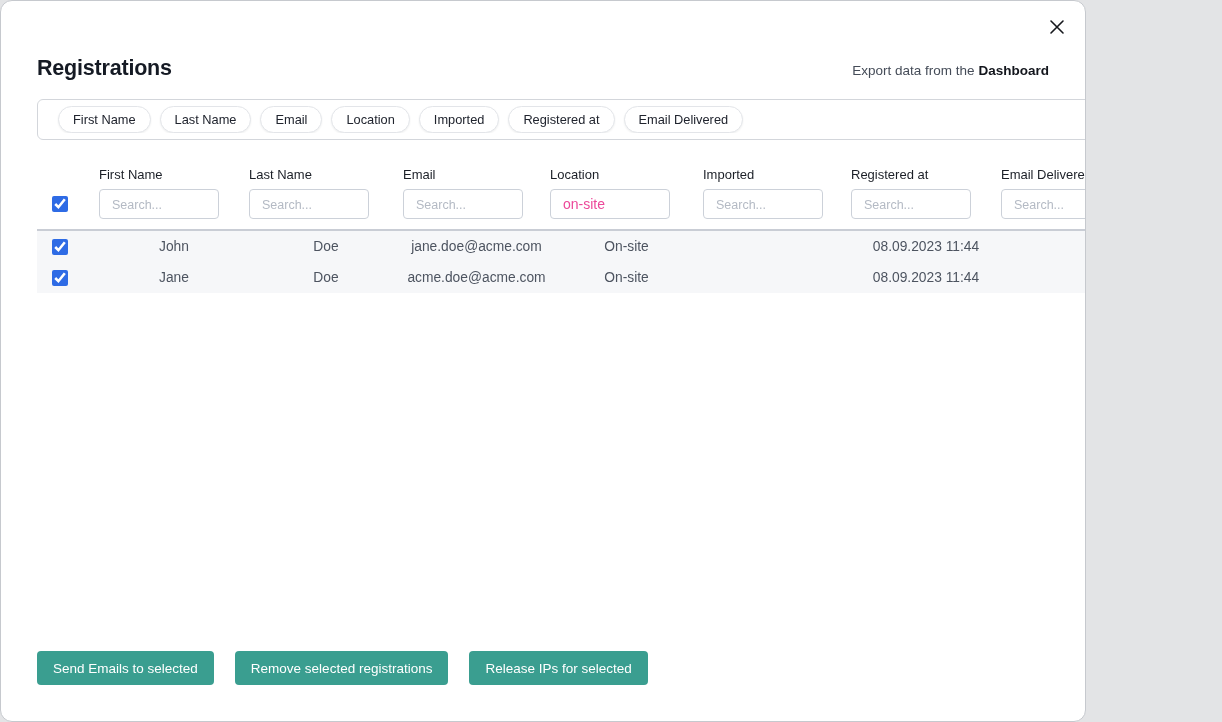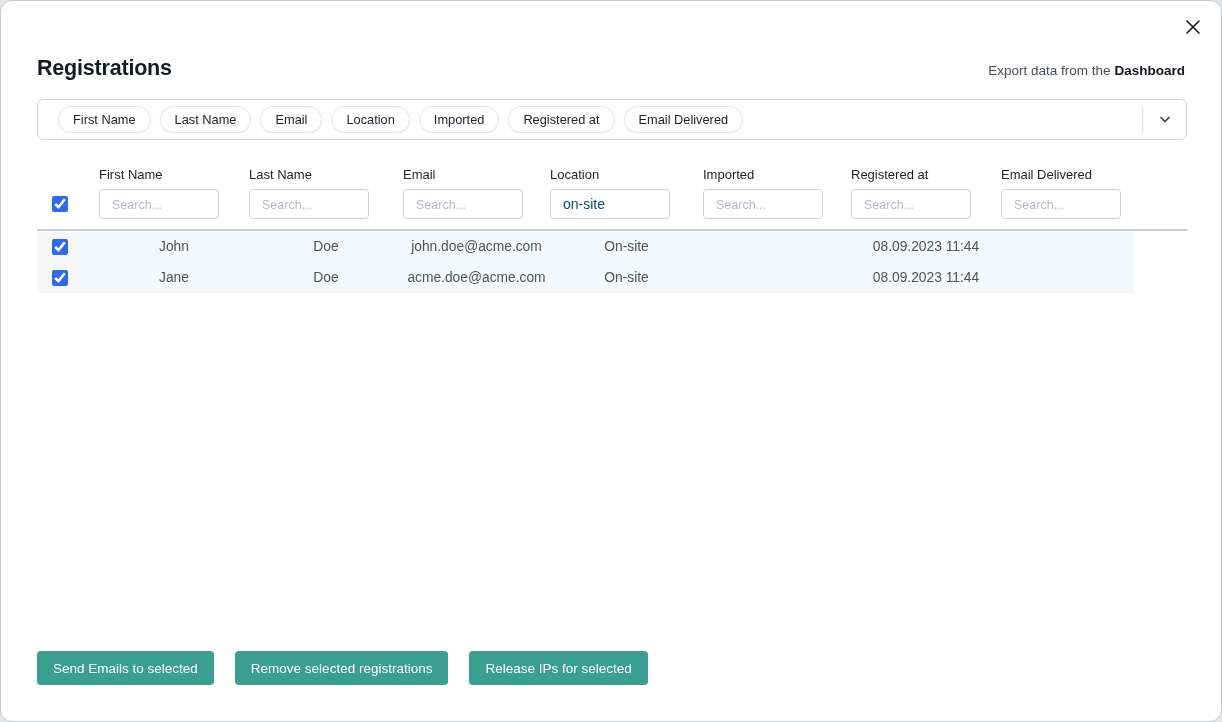--- a/index.html
+++ b/index.html
@@ -4,21 +4,21 @@
 <style>
   * { margin:0; padding:0; box-sizing:border-box; }
   html,body { width:100%; height:100%; }
   body {
     background:#e3e4e6;
     font-family:"Liberation Sans", sans-serif;
     -webkit-font-smoothing:antialiased;
   }
   .modal {
     position:relative;
-    width:1222px; height:722px;
+    width:1086px; height:722px;
     background:#ffffff;
     border:1px solid #c6c9ce;
     border-radius:12px;
     overflow:hidden;
   }
   
   .close-btn {
     position:absolute; top:13px; right:15px;
     width:26px; height:26px;
     background:none; border:none; cursor:pointer;
@@ -70,21 +70,21 @@
   .cb-col { display:flex; align-items:flex-end; }
   .cb-col input { margin-left:15px; margin-bottom:7px; }
   input[type=checkbox] {
     width:16px; height:16px; accent-color:var(--checkbox,#2e6be5); cursor:pointer;
   }
   .hcol { display:flex; flex-direction:column; }
   .col-label { font-size:13px; color:#1b1f27; height:16px; line-height:16px; margin-bottom:6px; }
   .search-input {
     width:120px; height:30px;
     border:1px solid #ccd1d9; border-radius:4px;
-    padding:10px 12px; font-size:13px; color:#0c4a6e; background:#fff;
+    padding:10px 12px; font-size:13px; color:#ec4899; background:#fff;
     font-family:"Liberation Sans", sans-serif; outline:none;
   }
   .search-input::placeholder { color:#b4bac4; font-size:12.5px; }
   .search-input.has-value { font-size:14px; }
   .tbody { }
   .trow {
     width:1097px; height:31px;
     background:var(--row-bg,#f6f7f9);
     display:grid;
     grid-template-columns:62px 150px 154px 147px 153px 148px 150px 83px;
@@ -179,21 +179,21 @@
           <input type="text" class="search-input" placeholder="Search..." style="">
         </div>
       </div>
     <div class="tbody" id="tbody">
         <div class="trow">
           <div class="cb-cell">
             <input type="checkbox" checked="" style="">
           </div>
           <div class="cell">John</div>
           <div class="cell">Doe</div>
-          <div class="cell">john.doe@acme.com</div>
+          <div class="cell">jane.doe@acme.com</div>
           <div class="cell">On-site</div>
           <div class="cell"></div>
           <div class="cell">08.09.2023 11:44</div>
           <div class="cell"></div>
         </div>
         <div class="trow">
           <div class="cb-cell">
             <input type="checkbox" checked="" style="">
           </div>
           <div class="cell">Jane</div>

